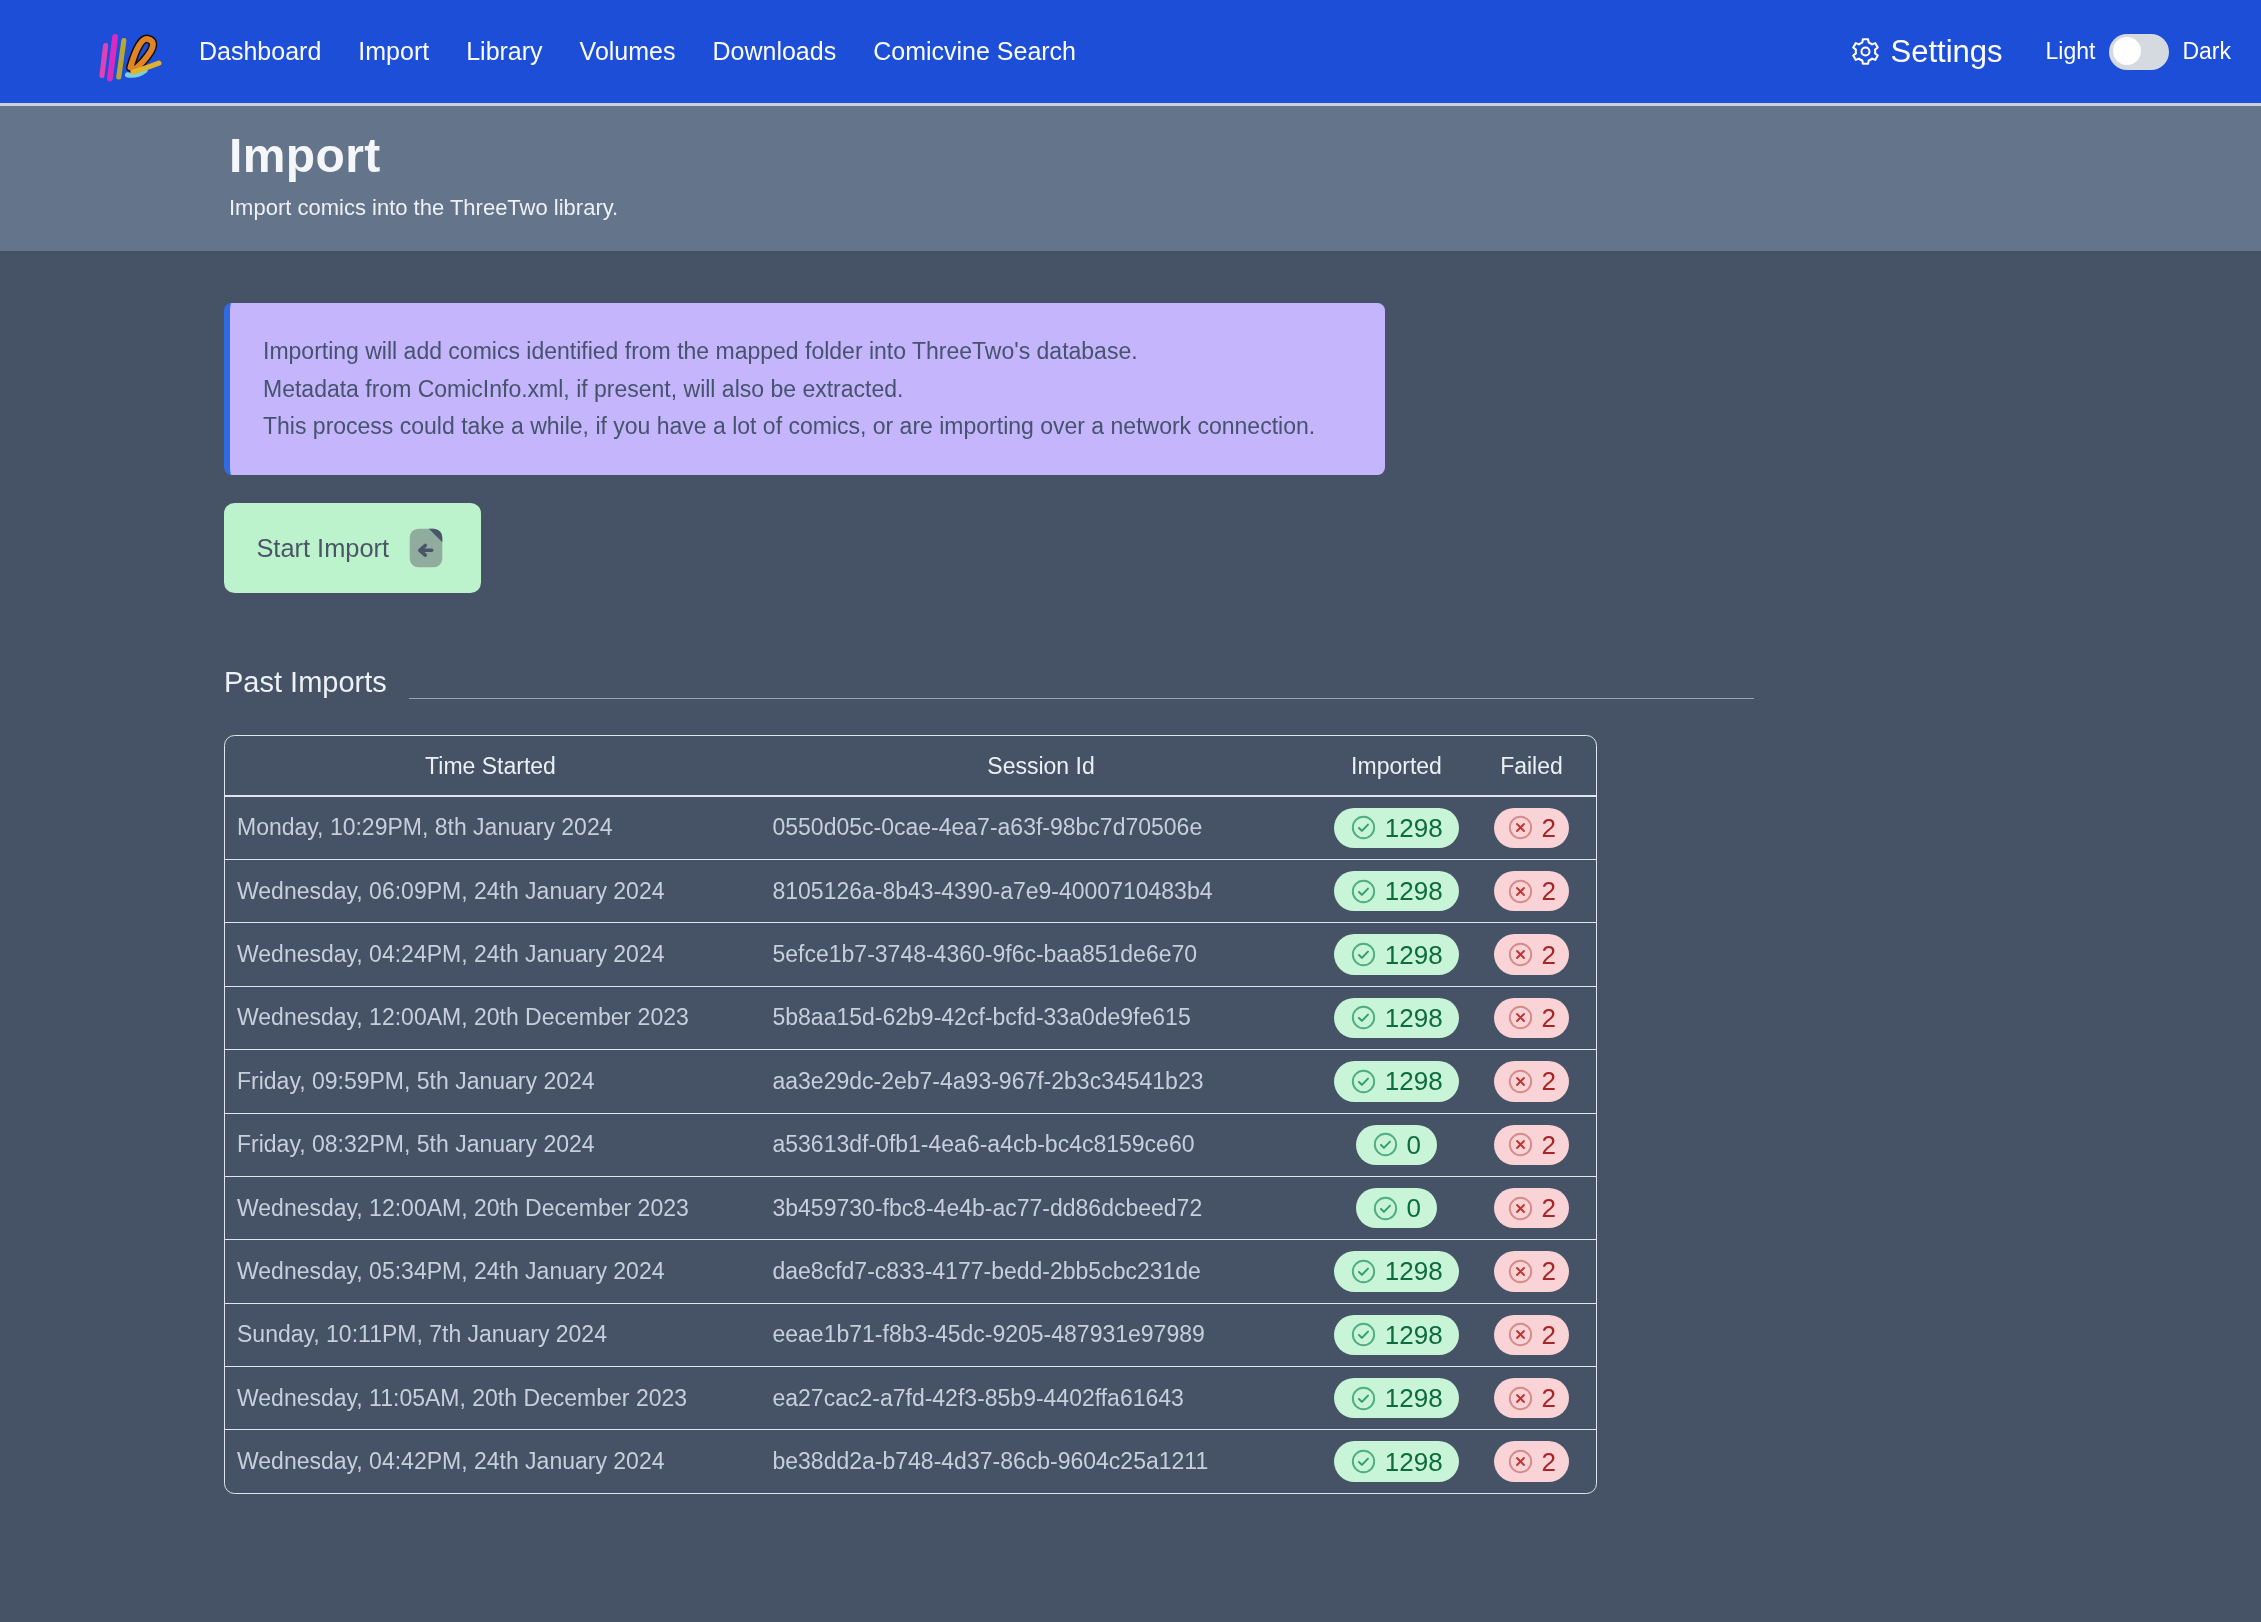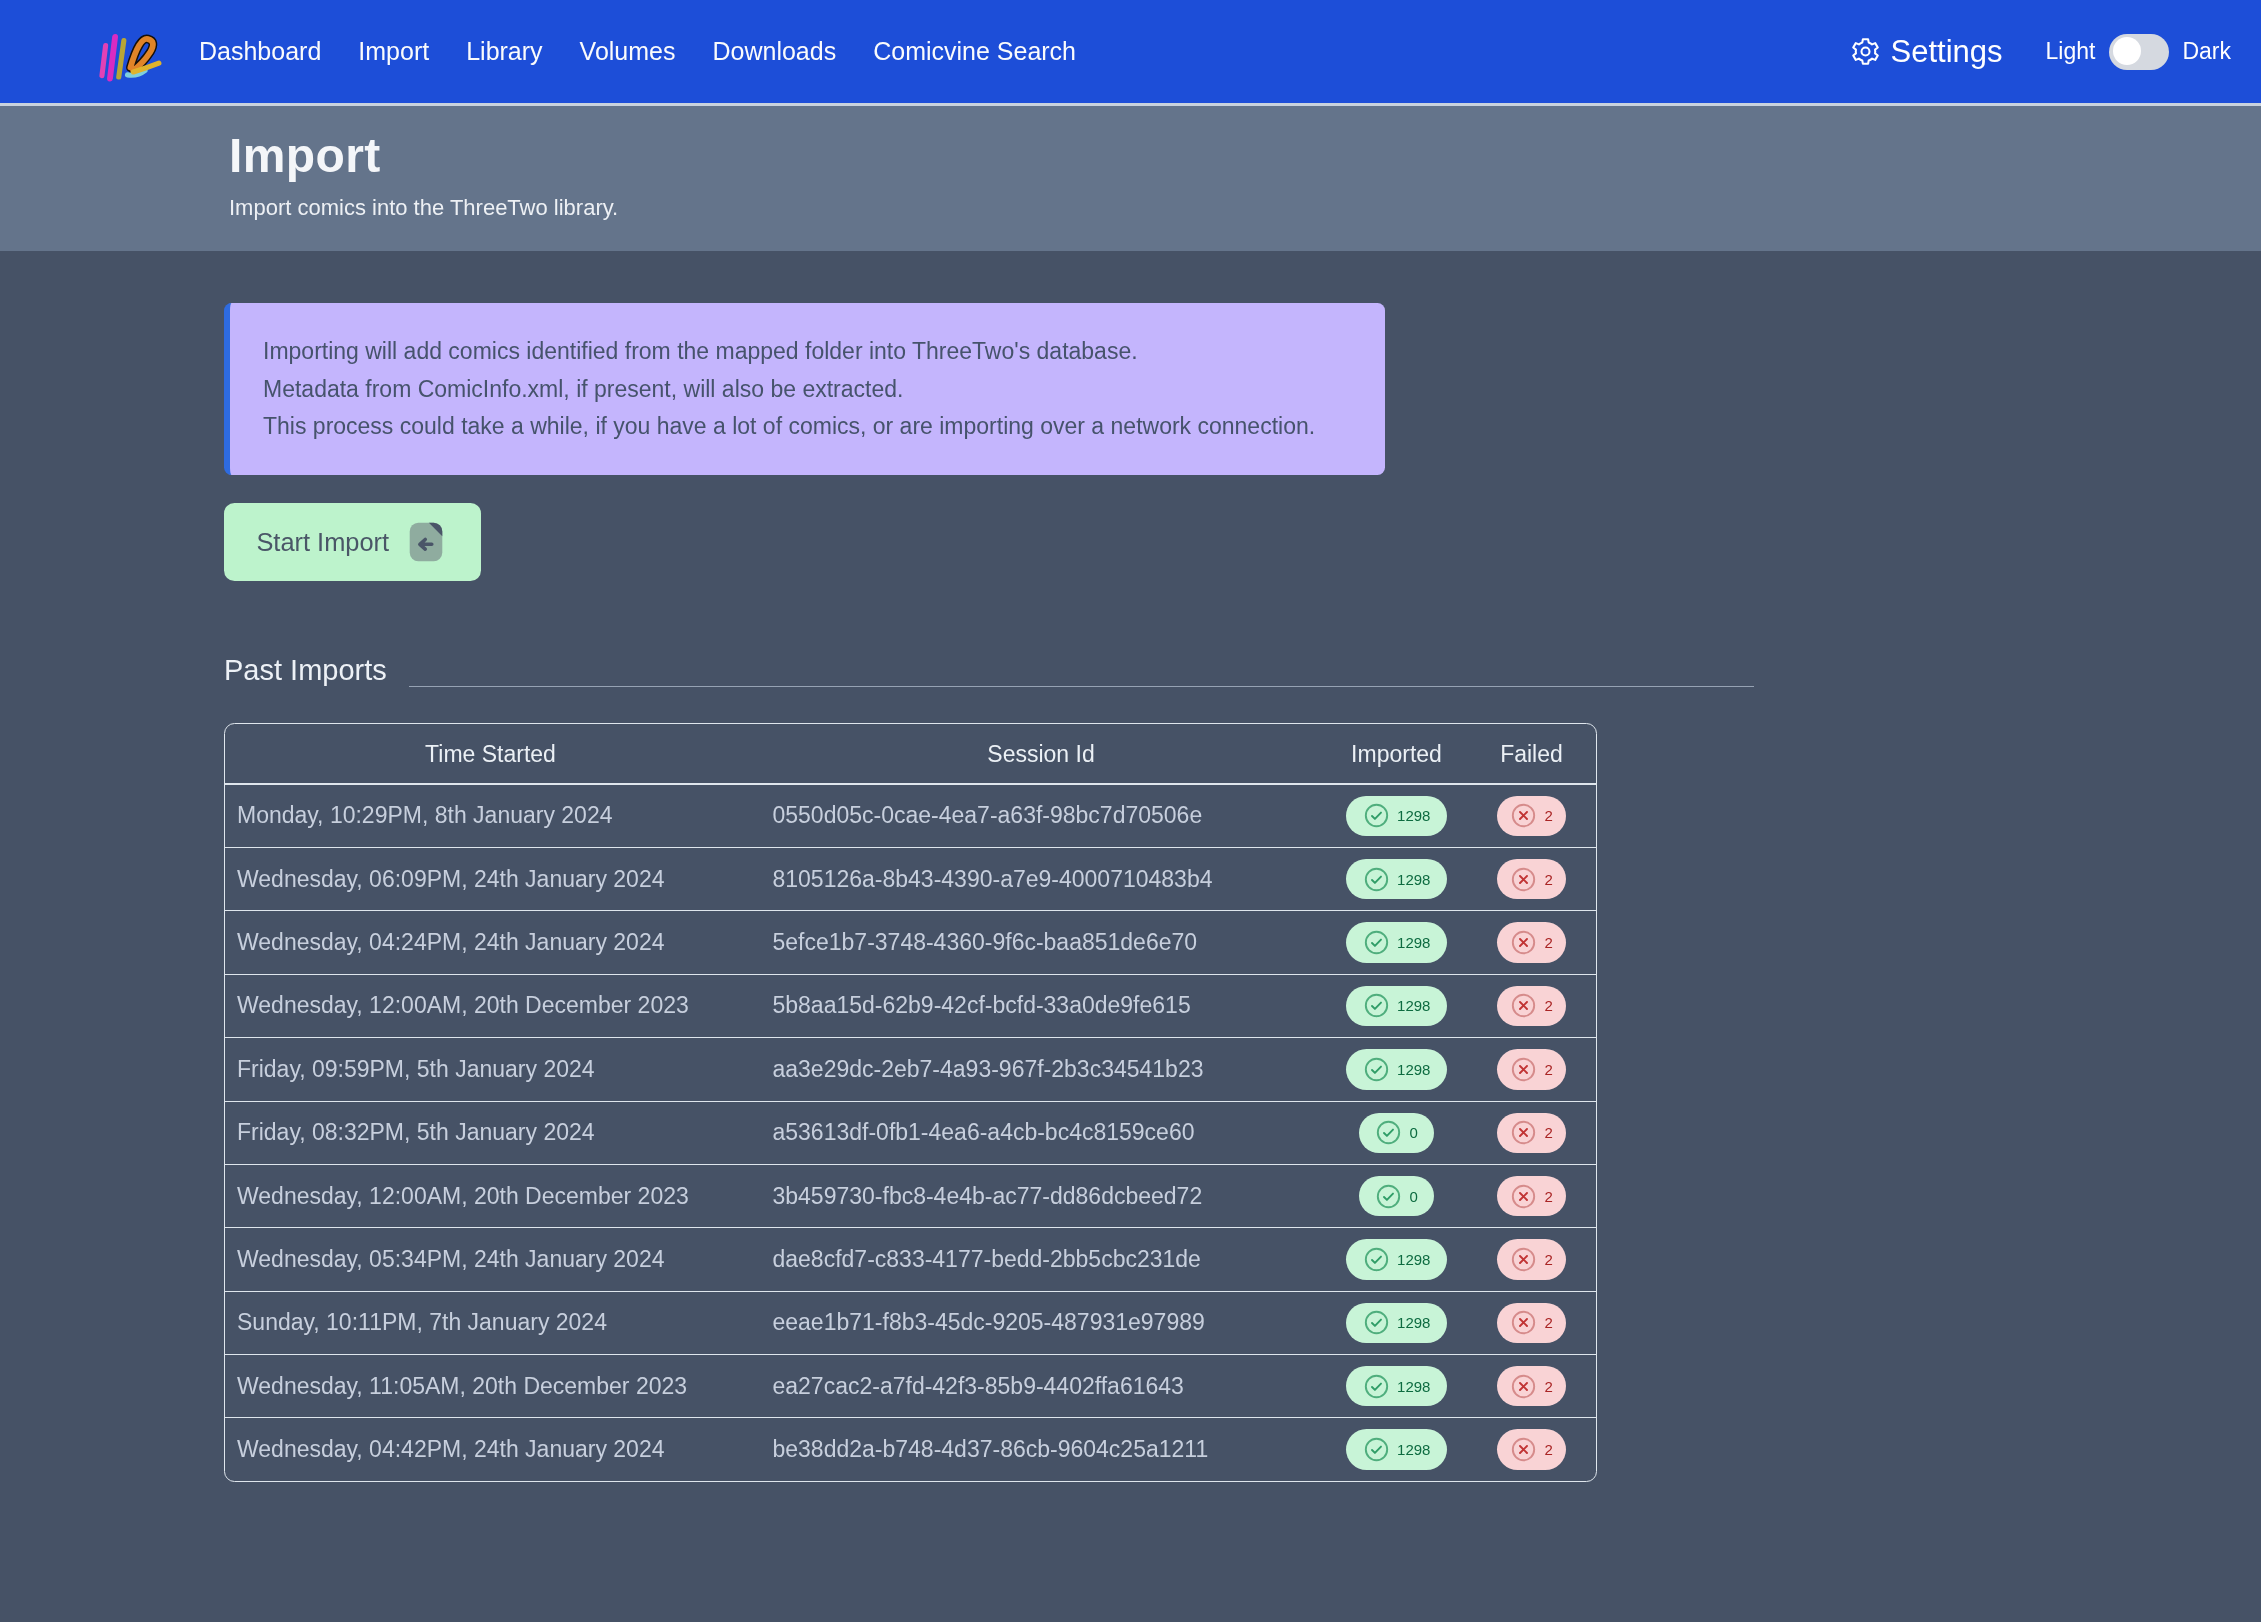--- a/index.html
+++ b/index.html
@@ -32,21 +32,21 @@
   
   .main { padding-left:224px; }
 
   .info-box {
     box-sizing:border-box; width:1161px; margin-top:52px;
     background:#c4b5fd; border-left:6.7px solid #2E6BE0; border-radius:7.5px;
     padding:30px 33px; color:#46536C; font-size:23px; line-height:1.62;
   }
 
   .start-btn {
-    margin-top:28px; min-width:257px; height:78px; box-sizing:border-box;
+    margin-top:28px; min-width:257px; height:90px; box-sizing:border-box;
     background:#BDF3CC; border:none; border-radius:10.5px;
     color:#4A5667; font-size:25.4px; font-family:inherit;
     display:inline-flex; align-items:center; justify-content:center; gap:13.5px;
     padding:0 23px; cursor:pointer;
   }
   .file-import-svg { width:46px; height:46px; display:block; }
 
   .past-header { margin-top:73px; display:flex; align-items:flex-end; width:1530px; }
   .past-title { margin:0; font-size:29px; font-weight:500; color:#EDF1F6; white-space:nowrap; }
   .past-line { flex:1; height:1.5px; background:#96A2B3; margin-left:22.4px; }
@@ -62,21 +62,21 @@
     border-bottom:2.2px solid #DFE6ED; text-align:center;
   }
   tbody td { border-top:1.5px solid #DFE6ED; padding:11px 0; }
   tbody tr:first-child td { border-top:none; }
   .c-time { padding-left:12px; }
   .c-session { padding-left:16.5px; }
   .c-imported, .c-failed { text-align:center; }
 
   .badge {
     display:inline-flex; align-items:center; gap:7.5px;
-    border-radius:747px; font-weight:500; font-size:15px; line-height:1;
+    border-radius:747px; font-weight:500; font-size:26px; line-height:1;
   }
   .badge.green { background:#C8F4D7; color:#0D6B40; padding:6.7px 16.5px; }
   .badge.red   { background:#F9D3D5; color:#A92525; padding:6.7px 13.5px; }
   .bicon, .bicon svg { width:27px; height:27px; display:block; }
 </style>
 </head>
 <body>
 
 <nav class="navbar">
   <span>

